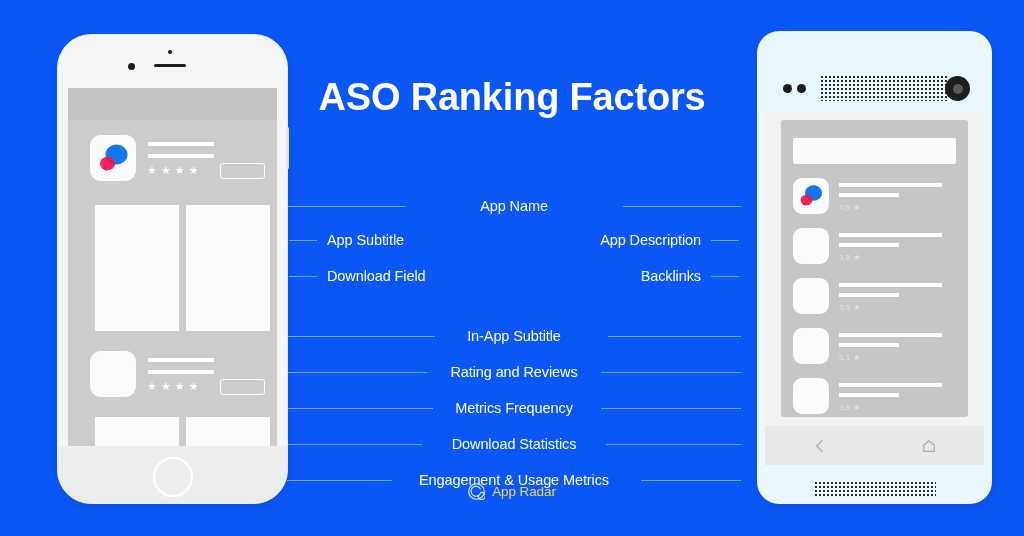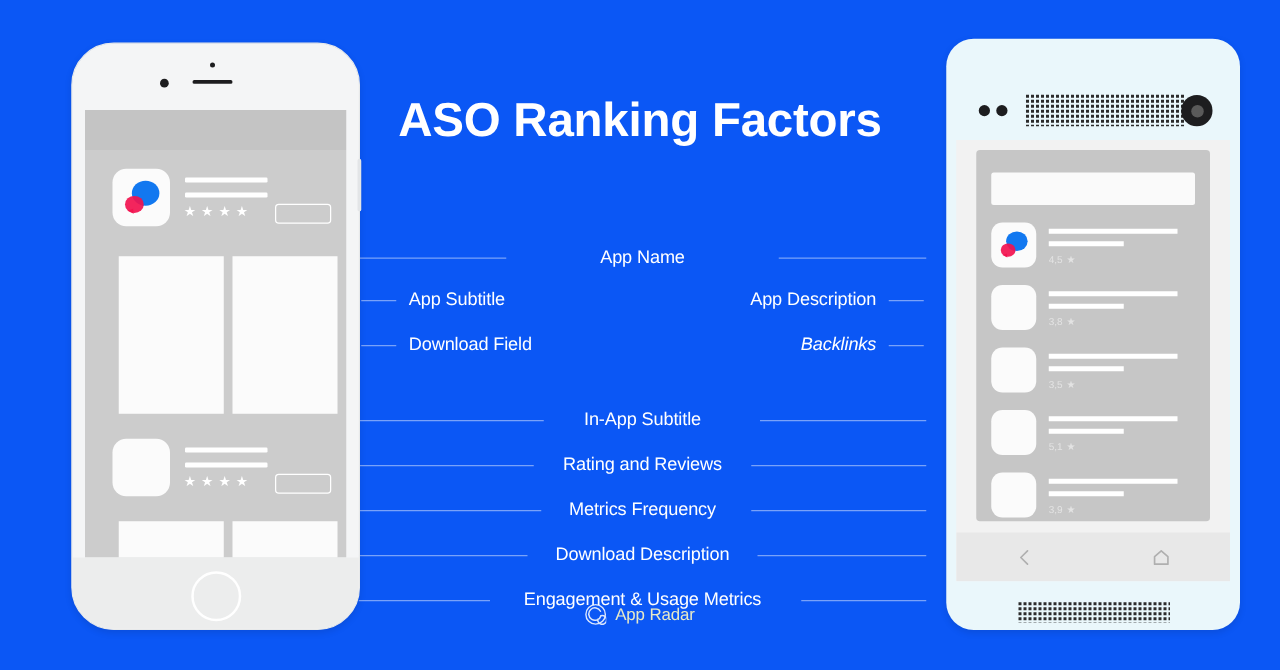--- a/index.html
+++ b/index.html
@@ -49,21 +49,21 @@
 
   
   .splitrow{position:relative;height:36px;}
 
   
   .brand{
     position:absolute;left:0;right:0;top:483px;
     display:flex;align-items:center;justify-content:center;gap:7px;
   }
   .brand .mark{width:17px;height:17px;display:block;opacity:.85;}
-  .brand .name{font-size:13.5px;color:#fef9c3;opacity:.9;letter-spacing:-0.1px;}
+  .brand .name{font-size:13.5px;color:#fde047;opacity:.9;letter-spacing:-0.1px;}
 
   
   .iphone{
     position:absolute;left:57px;top:34px;width:229px;height:468px;
     background:#f4f5f6;border-radius:34px;
     box-shadow:0 2px 6px rgba(0,0,0,.10);
     border:1px solid #e7e9ea;
   }
   .iphone .side-btn{
     position:absolute;right:-2px;top:92px;width:3px;height:42px;
@@ -166,21 +166,21 @@
         <div class="label">App Description</div>
         <div class="line r"></div>
       </div>
     </div>
 
     <div class="splitrow">
       <div class="row left" style="position:absolute;left:0;top:0;width:100%;height:36px;">
         <div class="line l"></div>
         <div class="label">Download Field</div>
       </div>
-      <div class="row right" style="position:absolute;left:0;top:0;width:100%;height:36px;font-style:italic;">
+      <div class="row right" style="position:absolute;left:0;top:0;width:100%;height:36px;">
         <div class="label">Backlinks</div>
         <div class="line r"></div>
       </div>
     </div>
 
     <div style="height:24px;"></div>
 
     <div class="row center">
       <div class="line l" style="width:148px;"></div>
       <div class="label">In-App Subtitle</div>
@@ -194,21 +194,21 @@
     </div>
 
     <div class="row center">
       <div class="line l" style="width:146px;"></div>
       <div class="label">Metrics Frequency</div>
       <div class="line r" style="width:140px;"></div>
     </div>
 
     <div class="row center">
       <div class="line l" style="width:135px;"></div>
-      <div class="label">Download Description</div>
+      <div class="label">Download Statistics</div>
       <div class="line r" style="width:135px;"></div>
     </div>
 
     <div class="row center">
       <div class="line l" style="width:105px;"></div>
       <div class="label">Engagement &amp; Usage Metrics</div>
       <div class="line r" style="width:100px;"></div>
     </div>
   </div>
 

